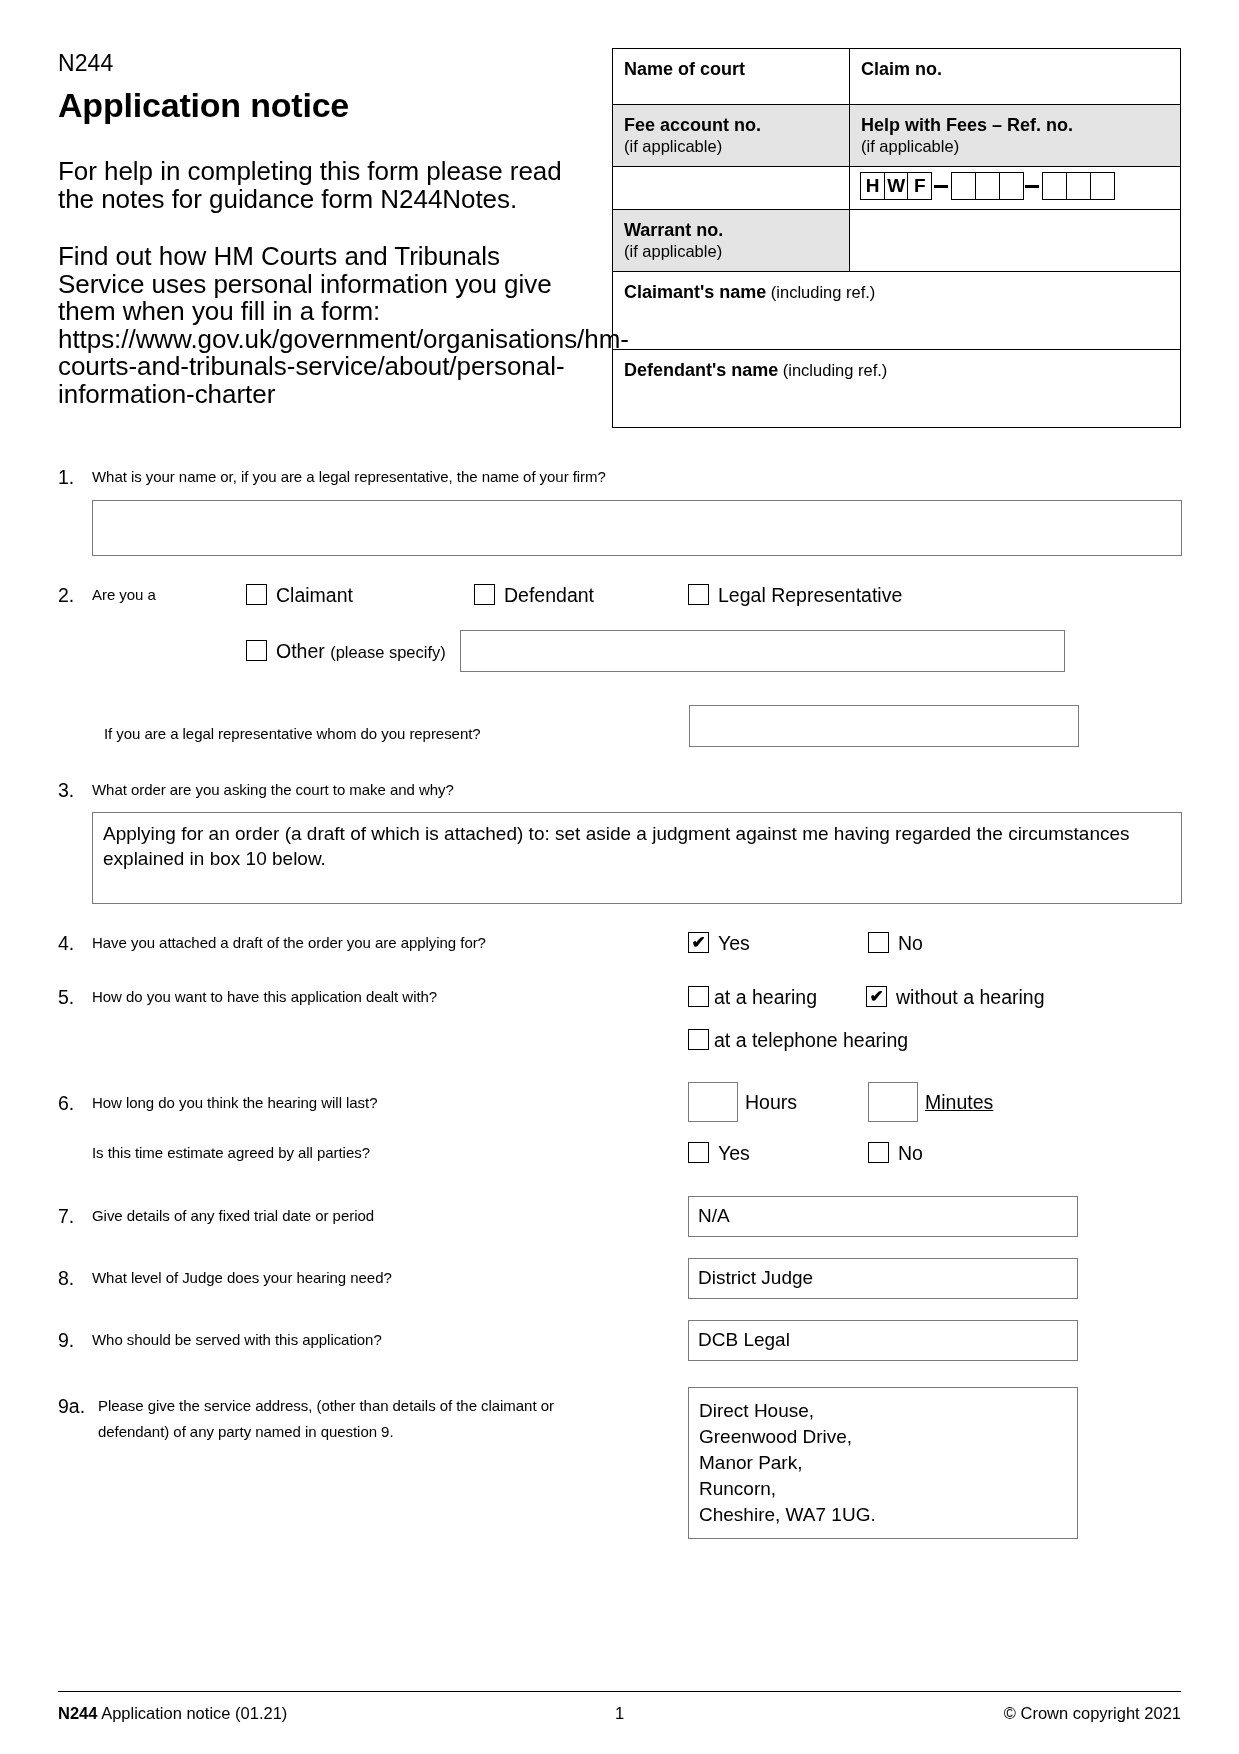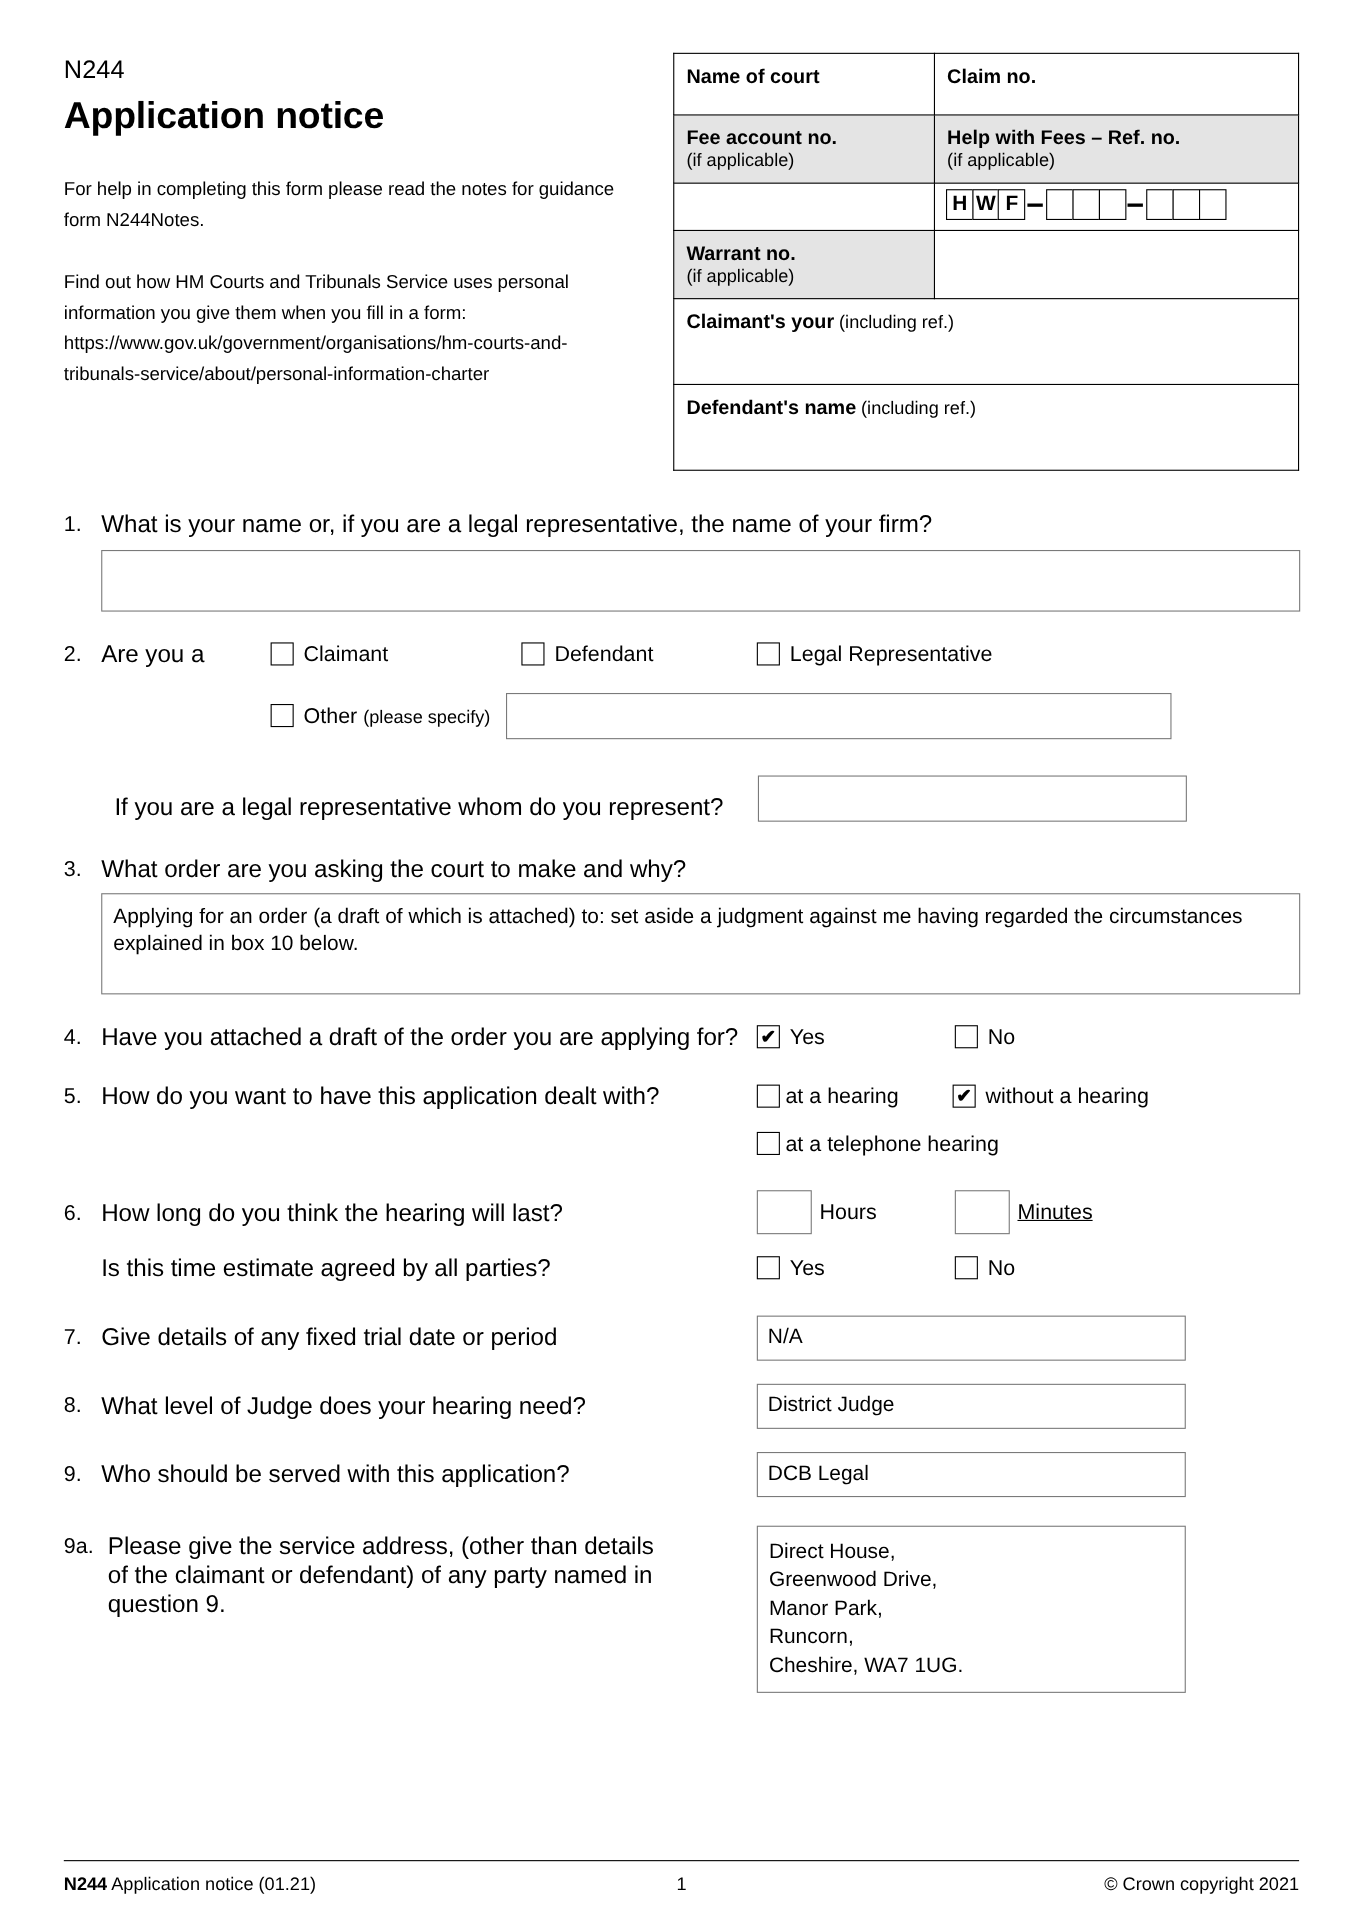--- a/index.html
+++ b/index.html
@@ -39,21 +39,21 @@
     letter-spacing: 0.1px;
   }
   .form-title {
     font-size: 34px;
     font-weight: bold;
     line-height: 42px;
     margin-top: 6px;
     letter-spacing: -0.2px;
   }
   .intro-para {
-    font-size: 17px;
+    font-size: 26px;
     line-height: 27.5px;
     margin-top: 32px;
     letter-spacing: -0.05px;
   }
   .intro-para.second { margin-top: 30px; }
 
   
   .court-table {
     width: 568px;
     border-collapse: collapse;
@@ -123,21 +123,21 @@
     display: flex;
     align-items: flex-start;
   }
   .q-num {
     width: 34px;
     font-size: 19.5px;
     line-height: 26px;
     flex: none;
   }
   .q-text {
-    font-size: 22px;
+    font-size: 15px;
     line-height: 26px;
     letter-spacing: -0.05px;
   }
 
   .input-box {
     border: 1.3px solid #7a7a7a;
     background: #ffffff;
     padding: 6px 9px;
     font-size: 19px;
     line-height: 25px;
@@ -353,21 +353,21 @@
               <div class="cell-sub">(if applicable)</div>
             </div>
           </td>
           <td class="h-warrant">
             <div class="cell-pad"><span></span></div>
           </td>
         </tr>
         <tr>
           <td class="h-party" colspan="2">
             <div class="cell-pad">
-              <span class="cell-label">Claimant's your</span>
+              <span class="cell-label">Claimant's name</span>
               <span class="cell-inline-sub">(including ref.)</span>
               <div class="cell-sub"></div>
             </div>
           </td>
         </tr>
         <tr>
           <td class="h-party" colspan="2">
             <div class="cell-pad">
               <span class="cell-label">Defendant's name</span>
               <span class="cell-inline-sub">(including ref.)</span>

